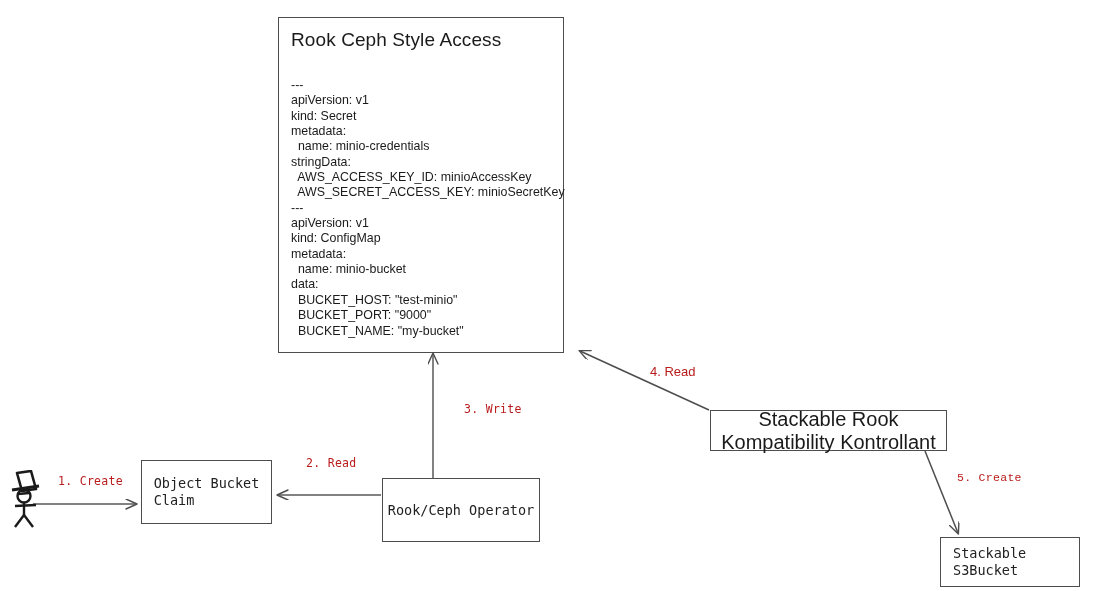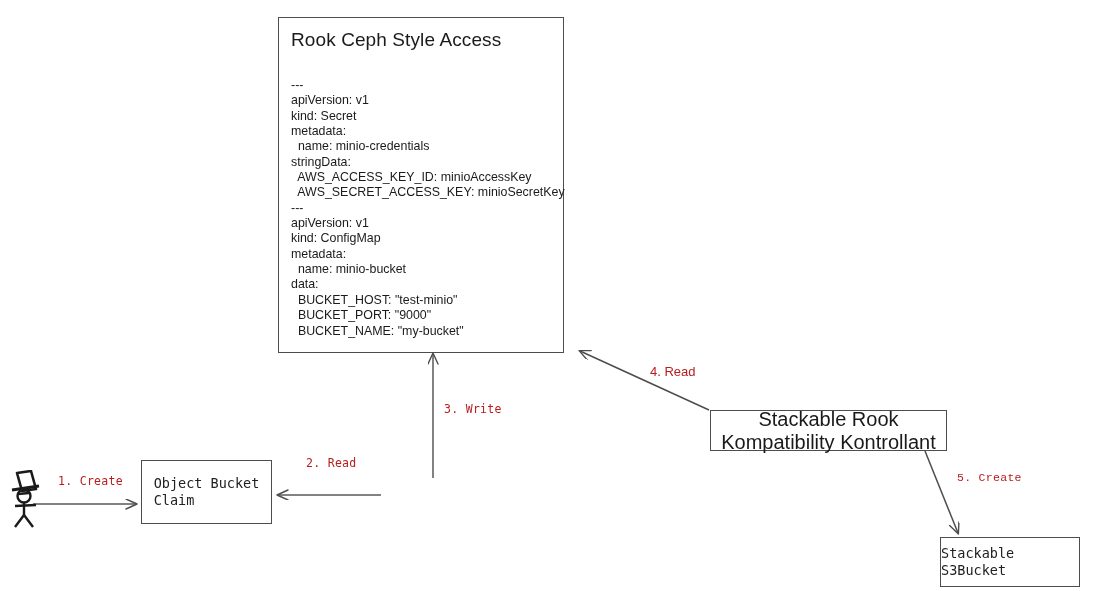--- a/index.html
+++ b/index.html
@@ -176,32 +176,35 @@
   BUCKET_HOST: "test-minio"
   BUCKET_PORT: "9000"
   BUCKET_NAME: "my-bucket"</div>
   </div>
 
   <div class="node node-mono" style="left:141px; top:460px; width:131px; height:64px;">
     <span>Object Bucket
 Claim</span>
   </div>
 
+  <div class="node node-mono" style="left:382px; top:478px; width:158px; height:64px;">
+    <span>Rook/Ceph Operator</span>
+  </div>
 
   <div class="node node-sans" style="left:710px; top:410px; width:237px; height:41px;">
     <span>Stackable Rook Kompatibility Kontrollant</span>
   </div>
 
-  <div class="node node-mono" style="left:940px; top:537px; width:140px; height:50px;">
+  <div class="node node-mono" style="left:940px; top:537px; width:140px; height:50px;padding-left:12px;">
     <span>Stackable S3Bucket</span>
   </div>
 
   <div class="edge-label mono" style="left:58px; top:474px;text-align:center;">1. Create</div>
 
   <div class="edge-label mono" style="left:306px; top:456px;">2. Read</div>
 
-  <div class="edge-label mono" style="left:444px; top:402px;">3. Write</div>
+  <div class="edge-label mono" style="left:464px; top:402px;">3. Write</div>
 
   <div class="edge-label sans" style="left:650px; top:364px;">4. Read</div>
 
   <div class="edge-label mono" style="left:957px; top:471px;font-family:Liberation Mono, monospace;">5. Create</div>
 
 </div>
 
 </body></html>

